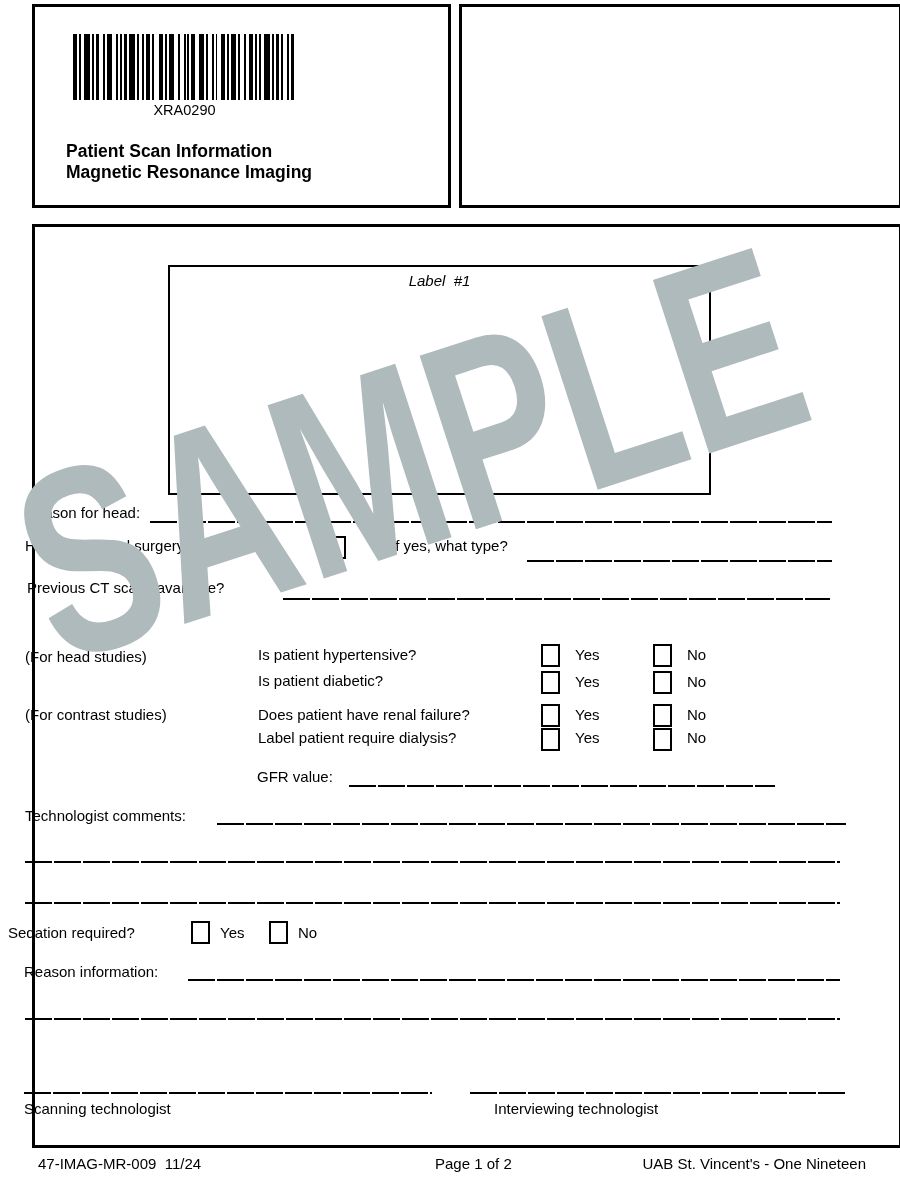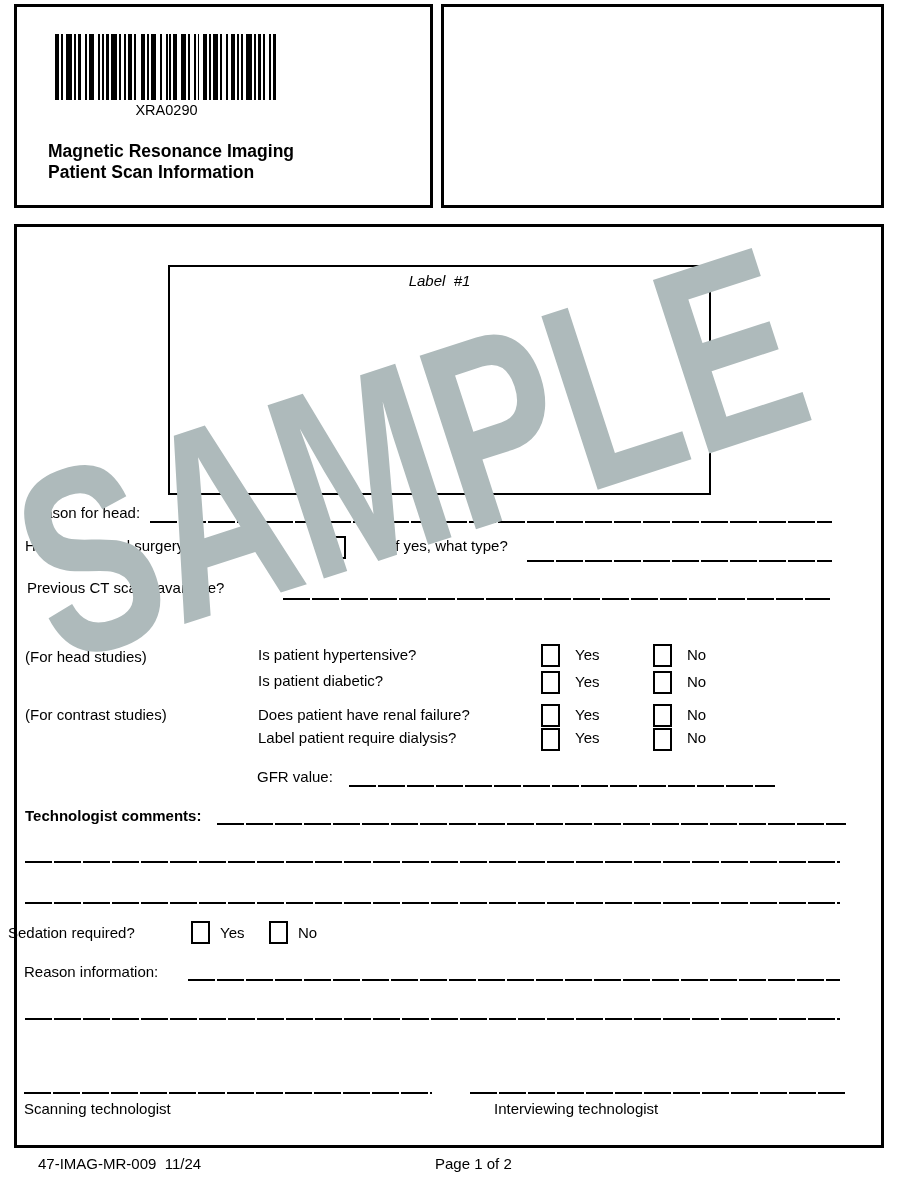--- a/index.html
+++ b/index.html
@@ -2,21 +2,21 @@
 <html><head>
 <meta charset="utf-8">
 <style>
   html,body{margin:0;padding:0;background:#fff;}
   #page{
     position:relative; width:900px; height:1181px; background:#fff;
     font-family:"Liberation Sans","DejaVu Sans",sans-serif; color:#000;
     overflow:hidden;
   }
   .abs{position:absolute;}
-  .box{position:absolute; border:3px solid #000; box-sizing:border-box; background:#fff;}
+  .box{position:absolute; border:3px solid #000; box-sizing:border-box; background:#fff;margin-left:18px;}
   .lbl{position:absolute; font-size:15px; line-height:17px; white-space:nowrap; color:#000;}
   
   .uline{position:absolute; height:2px;
          background:repeating-linear-gradient(90deg,#000 0 27px,rgba(0,0,0,0) 27px 29px);}
   .cb{position:absolute; width:19px; height:23px; border:2px solid #000;
       box-sizing:border-box; background:#fff;}
   
   #hdr-left{left:14px; top:4px; width:419px; height:204px;}
   #hdr-right{left:441px; top:4px; width:443px; height:204px;}
   #barcode{position:absolute; left:38px; top:27px; width:223px; height:66px; display:flex;}
@@ -121,22 +121,22 @@
         <span class="bc-gap" style="flex-grow: 1;"></span>
         <span class="bc-bar" style="flex-grow: 1;"></span>
         <span class="bc-gap" style="flex-grow: 2;"></span>
         <span class="bc-bar" style="flex-grow: 1;"></span>
         <span class="bc-gap" style="flex-grow: 1;"></span>
         <span class="bc-bar" style="flex-grow: 2;"></span>
         <span class="bc-gap" style="flex-grow: 1;"></span>
       </div>
     <div class="lbl" id="barcode-value">XRA0290</div>
     <div class="abs" id="title">
+      <div>Patient Scan Information</div>
       <div>Magnetic Resonance Imaging</div>
-      <div>Patient Scan Information</div>
     </div>
   </div>
   <div class="box" id="hdr-right"></div>
 
   <div class="box" id="main-box"></div>
 
   <div id="label-box"></div>
   <div class="lbl" id="label-caption">Label  #1</div>
 
   <div class="lbl" style="left:25px; top:504px;">Reason for head:</div>
@@ -174,21 +174,21 @@
 
   <div class="lbl qtext" style="top:729px;">Label patient require dialysis?</div>
   <div class="cb" style="left:541px; top:728px;"></div>
   <div class="lbl yes-x" style="top:729px;">Yes</div>
   <div class="cb" style="left:653px; top:728px;"></div>
   <div class="lbl no-x" style="top:729px;">No</div>
 
   <div class="lbl" style="left:257px; top:768px;">GFR value:</div>
   <div class="uline" style="left:349px; top:785px; width:426px;"></div>
 
-  <div class="lbl" style="left:25px; top:807px;font-weight:bold;">Technologist comments:</div>
+  <div class="lbl" style="left:25px; top:807px;">Technologist comments:</div>
   <div class="uline" style="left:217px; top:823px; width:629px;"></div>
   <div class="uline" style="left:25px; top:861px; width:815px;"></div>
   <div class="uline" style="left:25px; top:902px; width:815px;"></div>
 
   <div class="lbl" style="left:8px; top:924px;">Sedation required?</div>
   <div class="cb" style="left:191px; top:921px;"></div>
   <div class="lbl" style="left:220px; top:924px;">Yes</div>
   <div class="cb" style="left:269px; top:921px;"></div>
   <div class="lbl" style="left:298px; top:924px;">No</div>
 
@@ -196,18 +196,19 @@
   <div class="uline" style="left:188px; top:979px; width:652px;"></div>
   <div class="uline" style="left:25px; top:1018px; width:815px;"></div>
 
   <div class="uline" style="left:24px; top:1092px; width:408px;"></div>
   <div class="uline" style="left:470px; top:1092px; width:375px;"></div>
   <div class="lbl" style="left:24px; top:1100px;">Scanning technologist</div>
   <div class="lbl" style="left:494px; top:1100px;">Interviewing technologist</div>
 
   <div class="lbl footer-txt" style="left:38px; top:1155px; white-space:pre;">47-IMAG-MR-009  11/24</div>
   <div class="lbl footer-txt" style="left:435px; top:1155px;">Page 1 of 2</div>
+  <div class="lbl footer-txt" style="left:566px; top:1155px; width:300px; text-align:right;">UAB St. Vincent's - One Nineteen</div>
 
   <svg id="wm" width="900" height="1181" viewBox="0 0 900 1181">
     <text x="58" y="665" transform="rotate(-18 58 665)" font-family="Liberation Sans, DejaVu Sans, sans-serif" font-weight="bold" font-size="265" textLength="800" lengthAdjust="spacingAndGlyphs" fill="#aebabb">SAMPLE</text>
   </svg>
 
 </div>
 
 </body></html>

